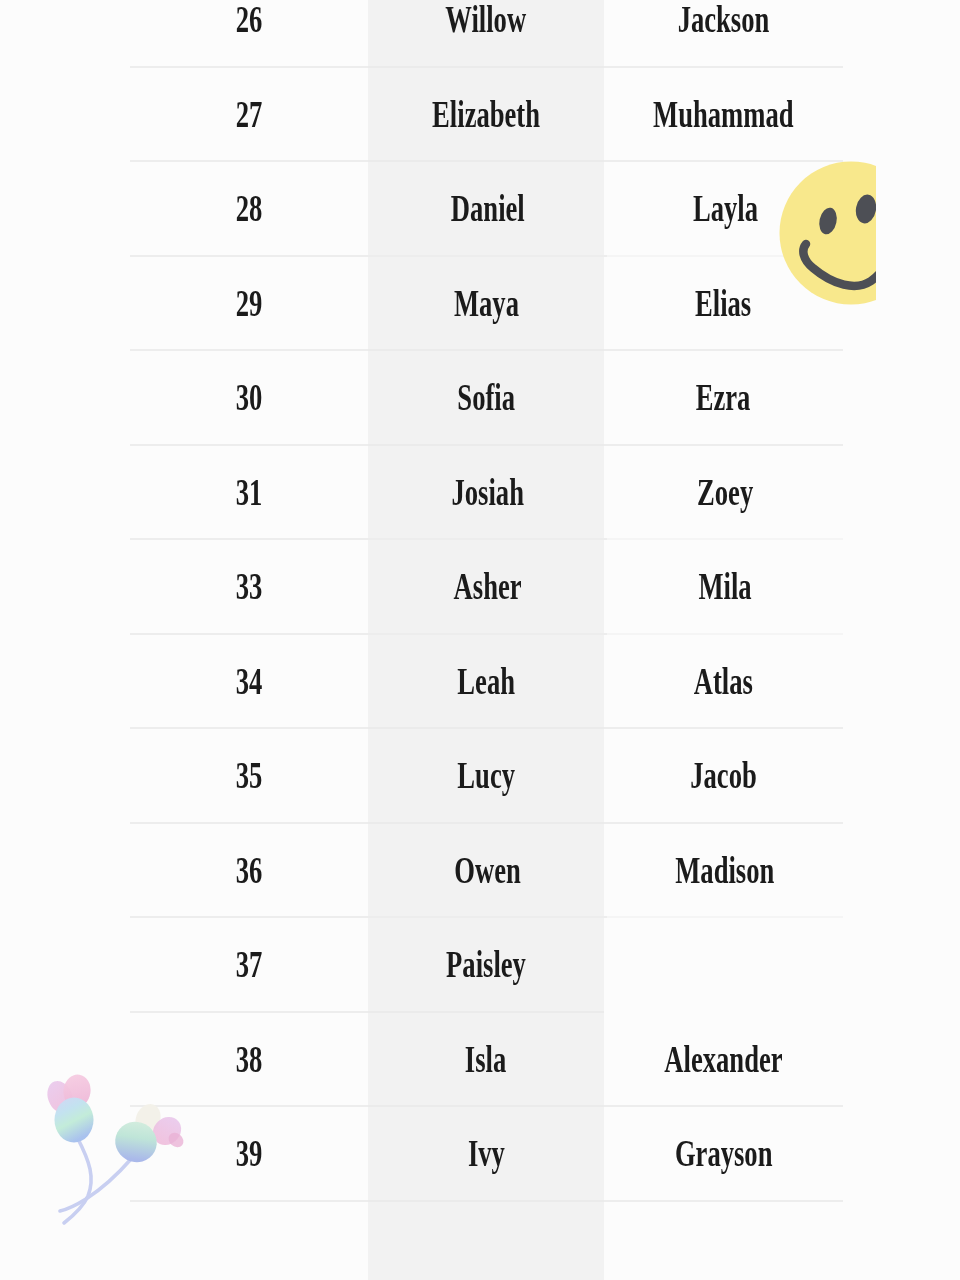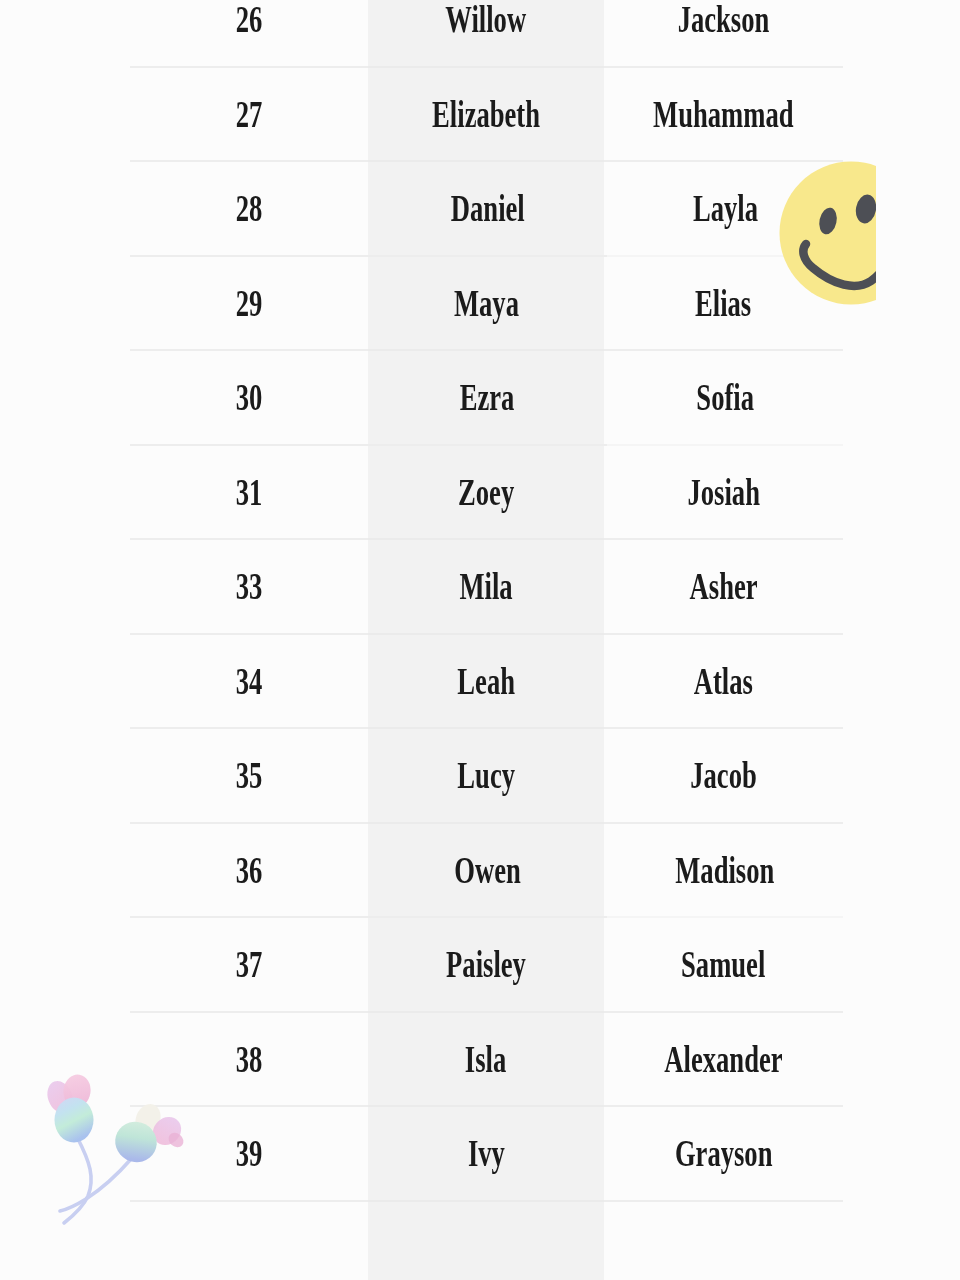--- a/index.html
+++ b/index.html
@@ -79,48 +79,48 @@
           <span class="t">Maya</span>
         </div>
       <div class="cell c-boy">
           <span class="t">Elias</span>
         </div>
     </div>
     <div class="row">
       <div class="cell c-rank">
           <span class="t">30</span>
         </div>
+      <div class="cell c-girl">
+          <span class="t">Sofia</span>
+        </div>
       <div class="cell c-boy">
           <span class="t">Ezra</span>
         </div>
-      <div class="cell c-girl">
-          <span class="t">Sofia</span>
-        </div>
     </div>
     <div class="row">
       <div class="cell c-rank">
           <span class="t">31</span>
         </div>
+      <div class="cell c-boy">
+          <span class="t">Josiah</span>
+        </div>
       <div class="cell c-girl">
           <span class="t">Zoey</span>
         </div>
-      <div class="cell c-boy">
-          <span class="t">Josiah</span>
-        </div>
     </div>
     <div class="row">
       <div class="cell c-rank">
           <span class="t">33</span>
         </div>
+      <div class="cell c-boy">
+          <span class="t">Asher</span>
+        </div>
       <div class="cell c-girl">
           <span class="t">Mila</span>
         </div>
-      <div class="cell c-boy">
-          <span class="t">Asher</span>
-        </div>
     </div>
     <div class="row">
       <div class="cell c-rank">
           <span class="t">34</span>
         </div>
       <div class="cell c-girl">
           <span class="t">Leah</span>
         </div>
       <div class="cell c-boy">
           <span class="t">Atlas</span>
@@ -147,23 +147,20 @@
       <div class="cell c-girl">
           <span class="t">Madison</span>
         </div>
     </div>
     <div class="row">
       <div class="cell c-rank">
           <span class="t">37</span>
         </div>
       <div class="cell c-girl">
           <span class="t">Paisley</span>
-        </div>
-      <div class="cell c-boy">
-          <span class="t">Samuel</span>
         </div>
     </div>
     <div class="row">
       <div class="cell c-rank">
           <span class="t">38</span>
         </div>
       <div class="cell c-girl">
           <span class="t">Isla</span>
         </div>
       <div class="cell c-boy">

